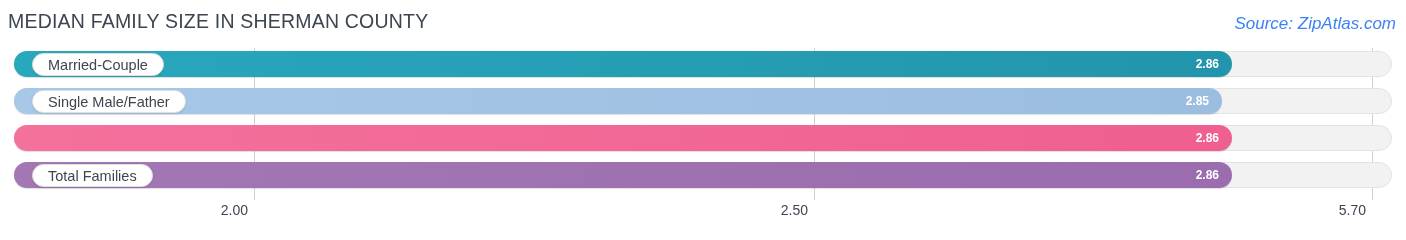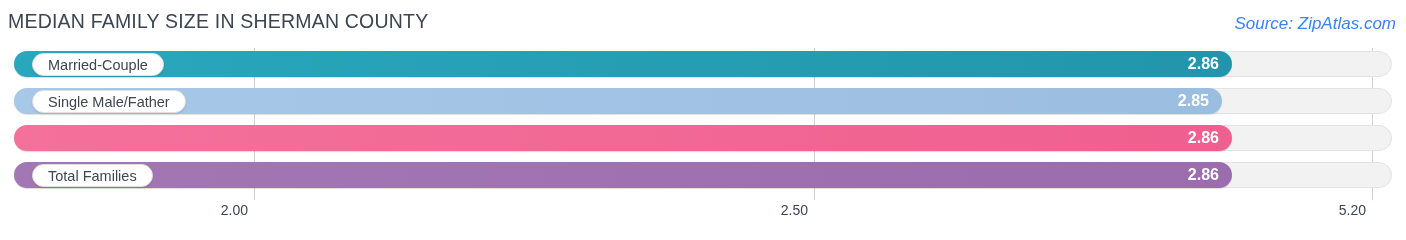--- a/index.html
+++ b/index.html
@@ -85,21 +85,21 @@
     border-radius: 13px;
     box-sizing: border-box;
     box-shadow: 0 1px 1px rgba(0,0,0,0.13);
   }
   .bar-value {
     position: absolute;
     right: 13px;
     top: 0;
     height: 26px;
     line-height: 26px;
-    font-size: 16px;
+    font-size: 12px;
     font-weight: bold;
     color: #ffffff;
     white-space: nowrap;
   }
   .label-pill {
     position: absolute;
     left: 32px;
     top: 4.5px;
     height: 23px;
     line-height: 23px;
@@ -173,16 +173,16 @@
       <div class="bar" style="width:1218px;background:linear-gradient(to right,#a377b4,#9b6cae);">
         <span class="bar-value">2.86</span>
       </div>
       <div class="label-pill">Total Families</div>
     </div>
   </div>
 
   <div id="axis">
     <div class="tick-label" style="left:248px;">2.00</div>
     <div class="tick-label" style="left:808px;">2.50</div>
-    <div class="tick-label" style="left:1366px;">5.20</div>
+    <div class="tick-label" style="left:1366px;">5.70</div>
   </div>
 
 </div>
 
 </body></html>

